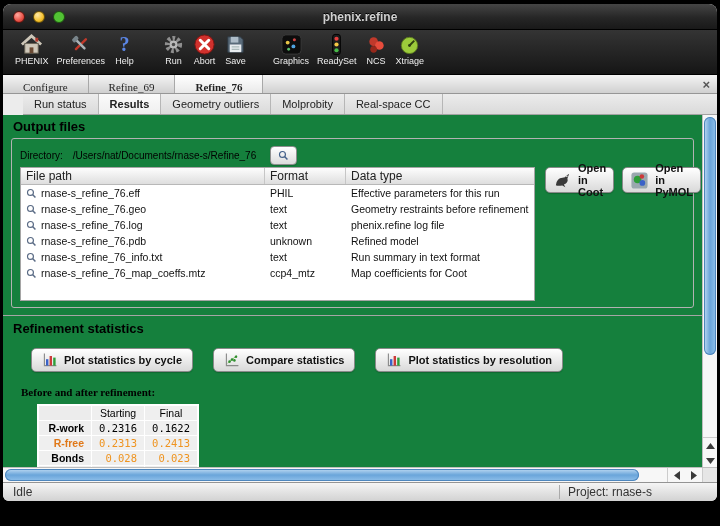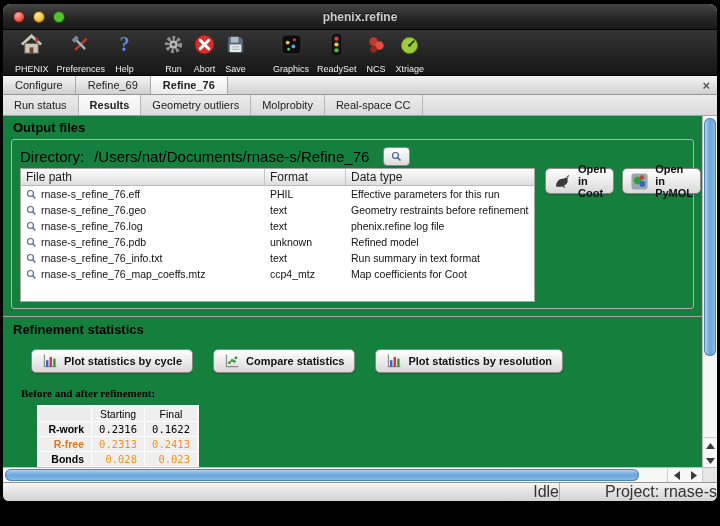--- a/index.html
+++ b/index.html
@@ -17,56 +17,56 @@
   .light.min{background:radial-gradient(circle at 35% 30%,#ffe9a8,#f5c12e 60%,#b8860b);border:1px solid #6b5309;}
   .light.zoom{background:radial-gradient(circle at 35% 30%,#c8f5b0,#52c234 60%,#2a7d14;);border:1px solid #1d5410;background-color:#52c234;}
   .wtitle{position:absolute;left:0;right:0;text-align:center;color:#cfcfcf;
     font-size:12px;font-weight:bold;text-shadow:0 -1px 0 #000;}
   
   .toolbar{flex:0 0 45px;background:linear-gradient(#343434,#1c1c1c 80%,#151515);
     display:flex;align-items:flex-start;padding:2px 8px 0;border-bottom:1px solid #000;}
   .tgroup{display:flex;margin-right:18px;}
   .titem{display:flex;flex-direction:column;align-items:center;padding:1px 4px;cursor:default;}
   .titem svg{width:23px;height:23px;}
-  .tlabel{font-size:9px;color:#efefef;margin-top:8px;white-space:nowrap;}
+  .tlabel{font-size:9px;color:#efefef;margin-top:0px;white-space:nowrap;}
   
   .tabbar1{flex:0 0 19px;background:linear-gradient(#f4f4f4,#d0d0d0);
     border-bottom:1px solid #969696;display:flex;position:relative;font-size:11px;color:#222;}
-  .tab1{display:flex;align-items:center;padding:0 12px;border-right:1px solid #a8a8a8;}
+  .tab1{display:flex;align-items:flex-end;padding:0 20px;border-right:1px solid #a8a8a8;font-family:Liberation Serif, serif;}
   .tab1.sel{background:linear-gradient(#ffffff,#e9e9e9);font-weight:bold;}
   .tabclose{position:absolute;right:7px;top:0;height:100%;display:flex;align-items:center;
     color:#555;font-size:13px;font-weight:bold;}
   .tabbar2{flex:0 0 21px;background:linear-gradient(#ececec,#dadada);
-    border-bottom:1px solid #a2a2a2;display:flex;font-size:11px;color:#222;}
+    border-bottom:1px solid #a2a2a2;display:flex;font-size:11px;color:#222;margin-left:20px;}
   .tab2{display:flex;align-items:center;padding:0 11px;border-right:1px solid #b6b6b6;}
   .tab2.sel{background:linear-gradient(#fbfbfb,#efefef);font-weight:bold;}
   
   .contentrow{flex:1;display:flex;min-height:0;}
   .content{flex:1;background:#15803d;padding:3px 8px 0;overflow:hidden;min-width:0;}
   .vscroll{flex:0 0 15px;background:#f7f7f7;border-left:1px solid #bdbdbd;position:relative;}
   .vthumb{position:absolute;left:1px;right:1px;top:2px;height:238px;border-radius:7px;
     background:linear-gradient(90deg,#bcd9f2,#6aa5da 50%,#8fc0ea);box-shadow:inset 0 0 0 1px #4d86bd;}
   .varrowbox{position:absolute;left:0;right:0;bottom:0;height:30px;border-top:1px solid #ccc;}
   .varr{height:15px;display:flex;align-items:center;justify-content:center;}
   .hscrollrow{flex:0 0 15px;display:flex;background:#f7f7f7;border-top:1px solid #bdbdbd;}
   .htrack{flex:1;position:relative;}
   .hthumb{position:absolute;top:1px;bottom:1px;left:2px;width:634px;border-radius:7px;
     background:linear-gradient(#bcd9f2,#6aa5da 50%,#8fc0ea);box-shadow:inset 0 0 0 1px #4d86bd;}
   .harrowbox{flex:0 0 34px;display:flex;border-left:1px solid #ccc;}
   .harr{width:17px;display:flex;align-items:center;justify-content:center;}
   .hcorner{flex:0 0 15px;border-left:1px solid #ccc;background:#e6e6e6;}
   
   .statusbar{flex:0 0 19px;background:linear-gradient(#f5f5f5,#d2d2d2);
-    border-top:1px solid #949494;display:flex;align-items:center;font-size:16px;color:#333;text-align:right;}
+    border-top:1px solid #949494;display:flex;align-items:center;font-size:12px;color:#333;}
   .sfield1{flex:1;padding-left:10px;}
   .sfield2{flex:0 0 158px;border-left:1px solid #aaa;padding-left:8px;}
   
   .secTitle{font-size:13px;font-weight:bold;color:#000;margin:1px 0 4px 2px;}
   .groupbox{border:1px solid #b2b2b2;border-radius:3px;height:170px;padding:4px 8px;}
-  .dirrow{display:flex;align-items:center;height:24px;font-size:15px;}
+  .dirrow{display:flex;align-items:center;height:24px;font-size:10px;}
   .dirlabel{margin-right:10px;}
   .dirvalue{margin-right:14px;}
   .searchbtn{width:27px;height:19px;border:1px solid #8e8e8e;border-radius:4px;
     background:linear-gradient(#fff,#dcdcdc);display:flex;align-items:center;justify-content:center;
     box-shadow:0 1px 1px rgba(0,0,0,.15);}
   .obody{display:flex;gap:10px;align-items:flex-start;}
   .ftable{width:522px;height:134px;background:#fff;border:1px solid #a5a5a5;overflow:hidden;}
   .fhead{display:flex;height:17px;background:linear-gradient(#fdfdfd,#dedede);
     border-bottom:1px solid #b8b8b8;font-size:12px;color:#222;}
   .fh{display:flex;align-items:center;padding:0 5px;border-right:1px solid #c6c6c6;}

